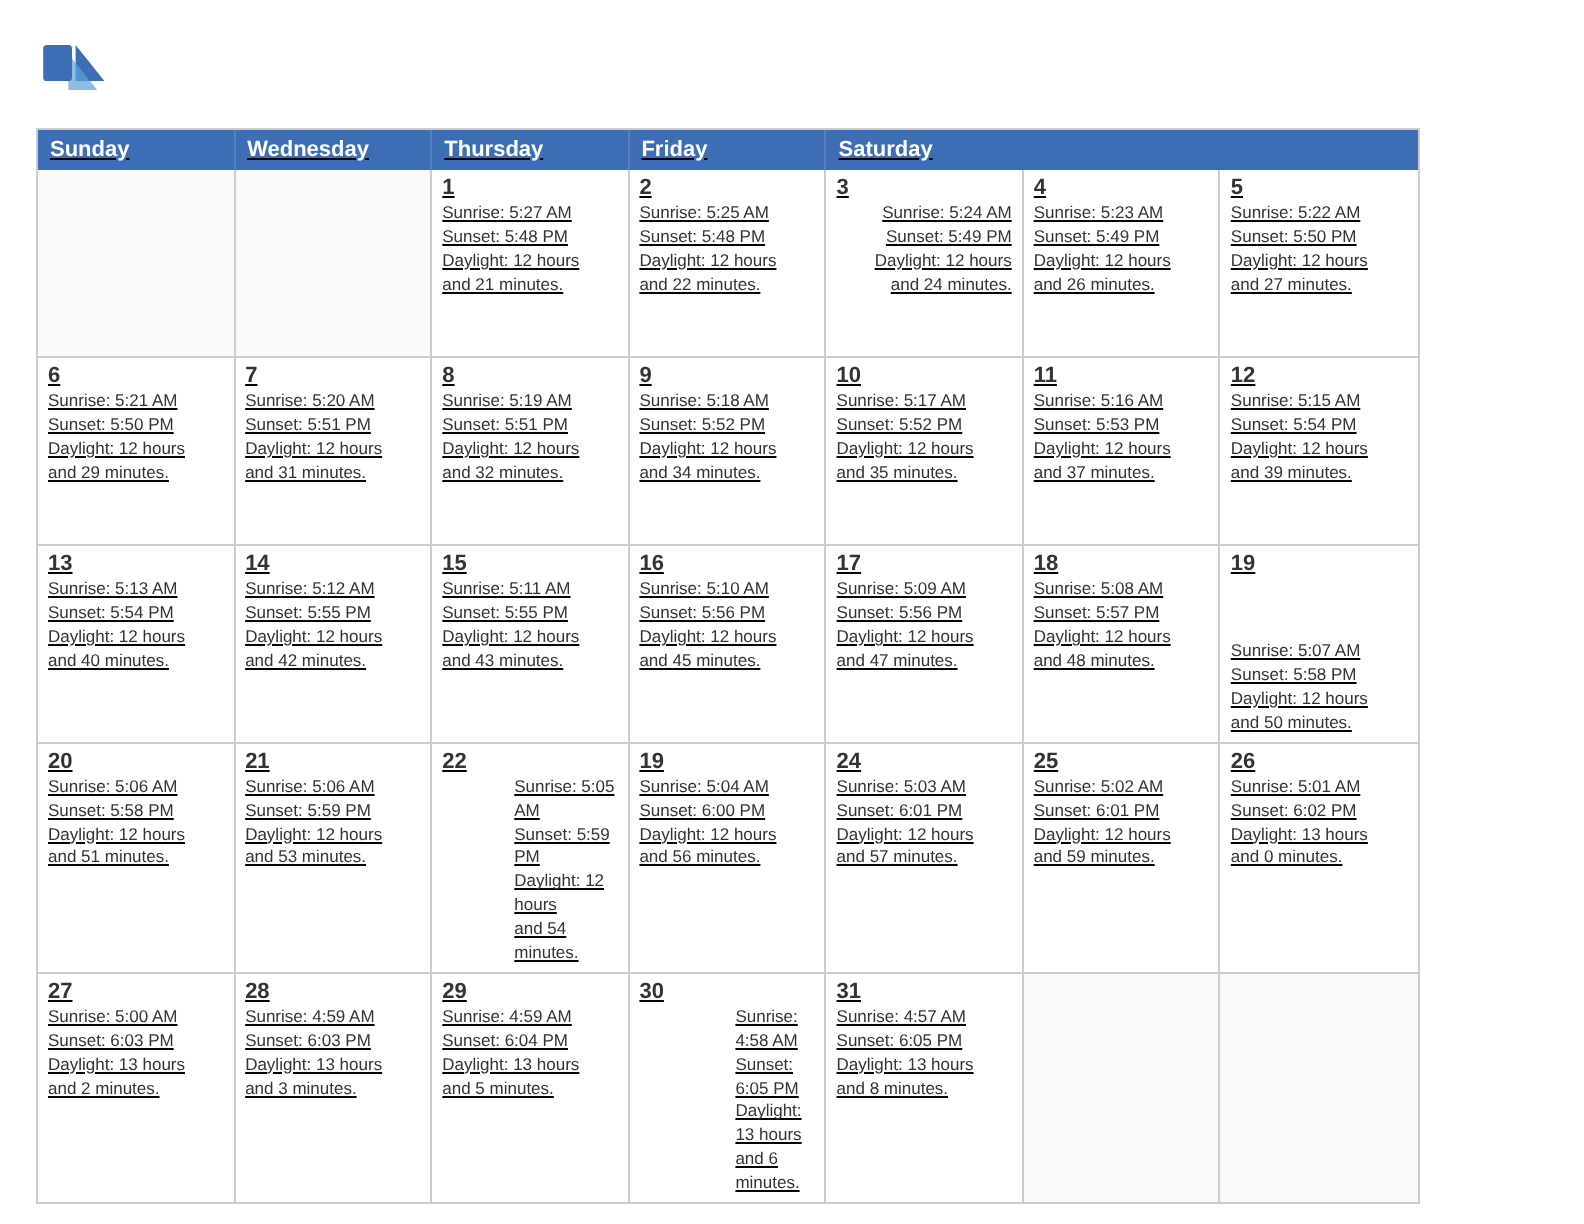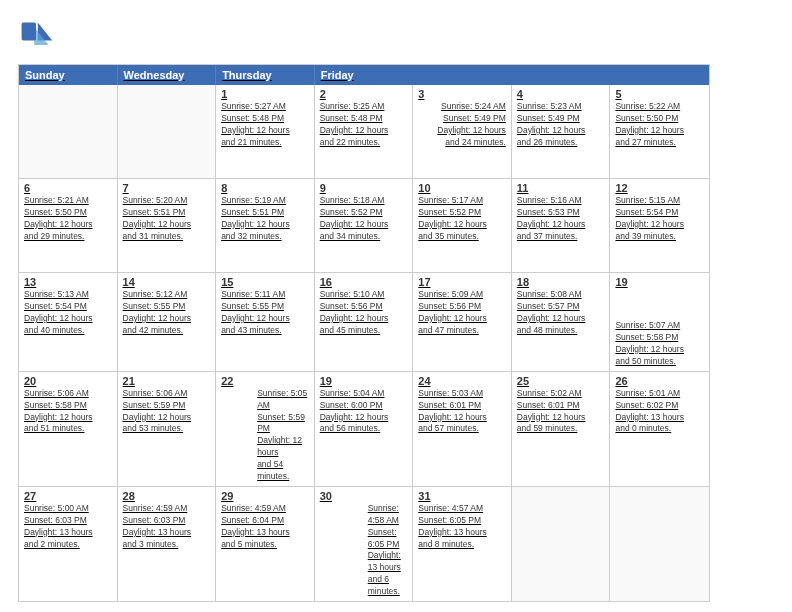--- a/index.html
+++ b/index.html
@@ -130,20 +130,21 @@
       <div class="location"></div>
     </div>
   </div>
 
   <div class="calendar">
     <div class="cal-header">
     <div class="cal-header-cell">Sunday</div>
         <div class="cal-header-cell">Wednesday</div>
         <div class="cal-header-cell">Thursday</div>
         <div class="cal-header-cell">Friday</div>
+        <div class="cal-header-cell">Saturday</div>
       </div>
     <div class="cal-body">
     <div class="cal-row">
           <div class="cal-cell empty"></div>
           <div class="cal-cell empty"></div>
           <div class="cal-cell">
             <span class="day-num">1</span>
             <div class="day-info" style="white-space: pre-line;">Sunrise: 5:27 AM
 Sunset: 5:48 PM
 Daylight: 12 hours

